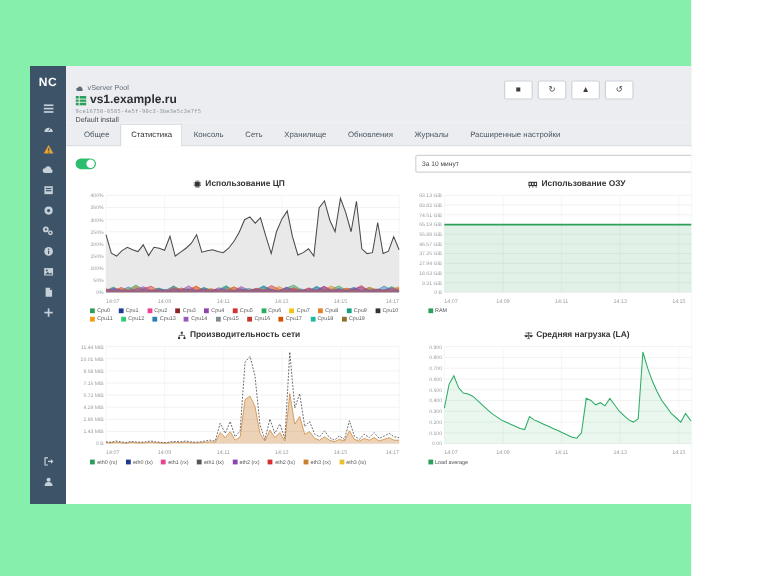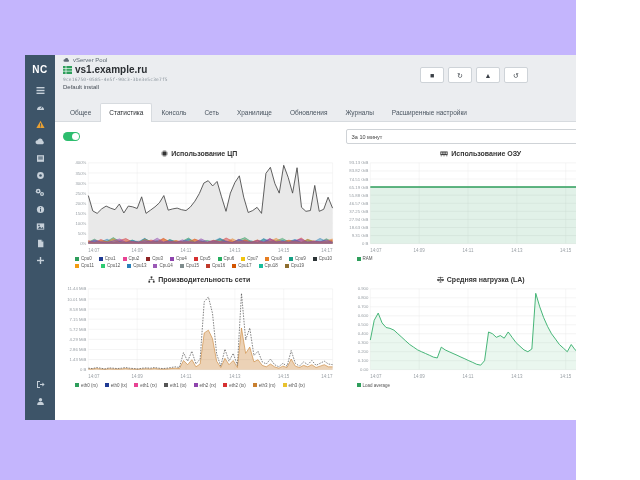--- a/index.html
+++ b/index.html
@@ -1,32 +1,32 @@
 <!DOCTYPE html>
 <html><head>
 <meta charset="utf-8">
 <style>
   html,body{margin:0;padding:0;background:#fff;}
   body{font-family:"Liberation Sans","DejaVu Sans",sans-serif;-webkit-font-smoothing:antialiased;}
-  .stage{position:relative;width:576px;height:480px;background:#c4b5fd;overflow:hidden;}
+  .stage{position:relative;width:576px;height:480px;background:#86efac;overflow:hidden;}
   .app{position:absolute;left:25px;top:55px;width:600px;height:365px;display:flex;background:#fff;}
 
   
   .sidebar{width:30px;background:#3d5468;display:flex;flex-direction:column;align-items:center;flex-shrink:0;}
   .logo{color:#fff;font-size:10px;font-weight:bold;padding:9px 0 7px;letter-spacing:.5px;}
   .nav{display:flex;flex-direction:column;align-items:center;width:100%;}
   .nav-item{width:100%;height:17px;display:flex;align-items:center;justify-content:center;cursor:pointer;}
   .nav-item svg{display:block;}
   .nav.bottom{margin-top:auto;margin-bottom:10px;}
 
   
   .main{flex:1;display:flex;flex-direction:column;min-width:0;}
 
   
-  .hdr{background:#ebedf0;padding:2px 10px 0 8px;position:relative;height:47px;box-sizing:border-box;}
+  .hdr{background:#ebedf0;padding:16px 10px 0 8px;position:relative;height:47px;box-sizing:border-box;}
   .crumb{display:flex;align-items:center;gap:3px;font-size:6px;color:#5f6b76;}
   .title-row{display:flex;align-items:center;gap:3px;margin-top:1px;}
   .title-row h1{margin:0;font-size:10px;color:#2b2f33;font-weight:bold;}
   .uuid{font-family:"DejaVu Sans Mono","Liberation Mono",monospace;font-size:4.5px;color:#8a949c;margin-top:2px;letter-spacing:.2px;}
   .subtitle{font-size:6px;color:#444c55;margin-top:2px;}
   .actions{position:absolute;right:97px;top:12px;display:flex;gap:4px;}
   .abtn{width:24px;height:16px;background:#fff;border:1px solid #ced3d8;border-radius:2px;display:flex;align-items:center;justify-content:center;padding:0;cursor:pointer;}
   .aicn{font-size:7px;color:#3a4047;line-height:1;}
 
   

